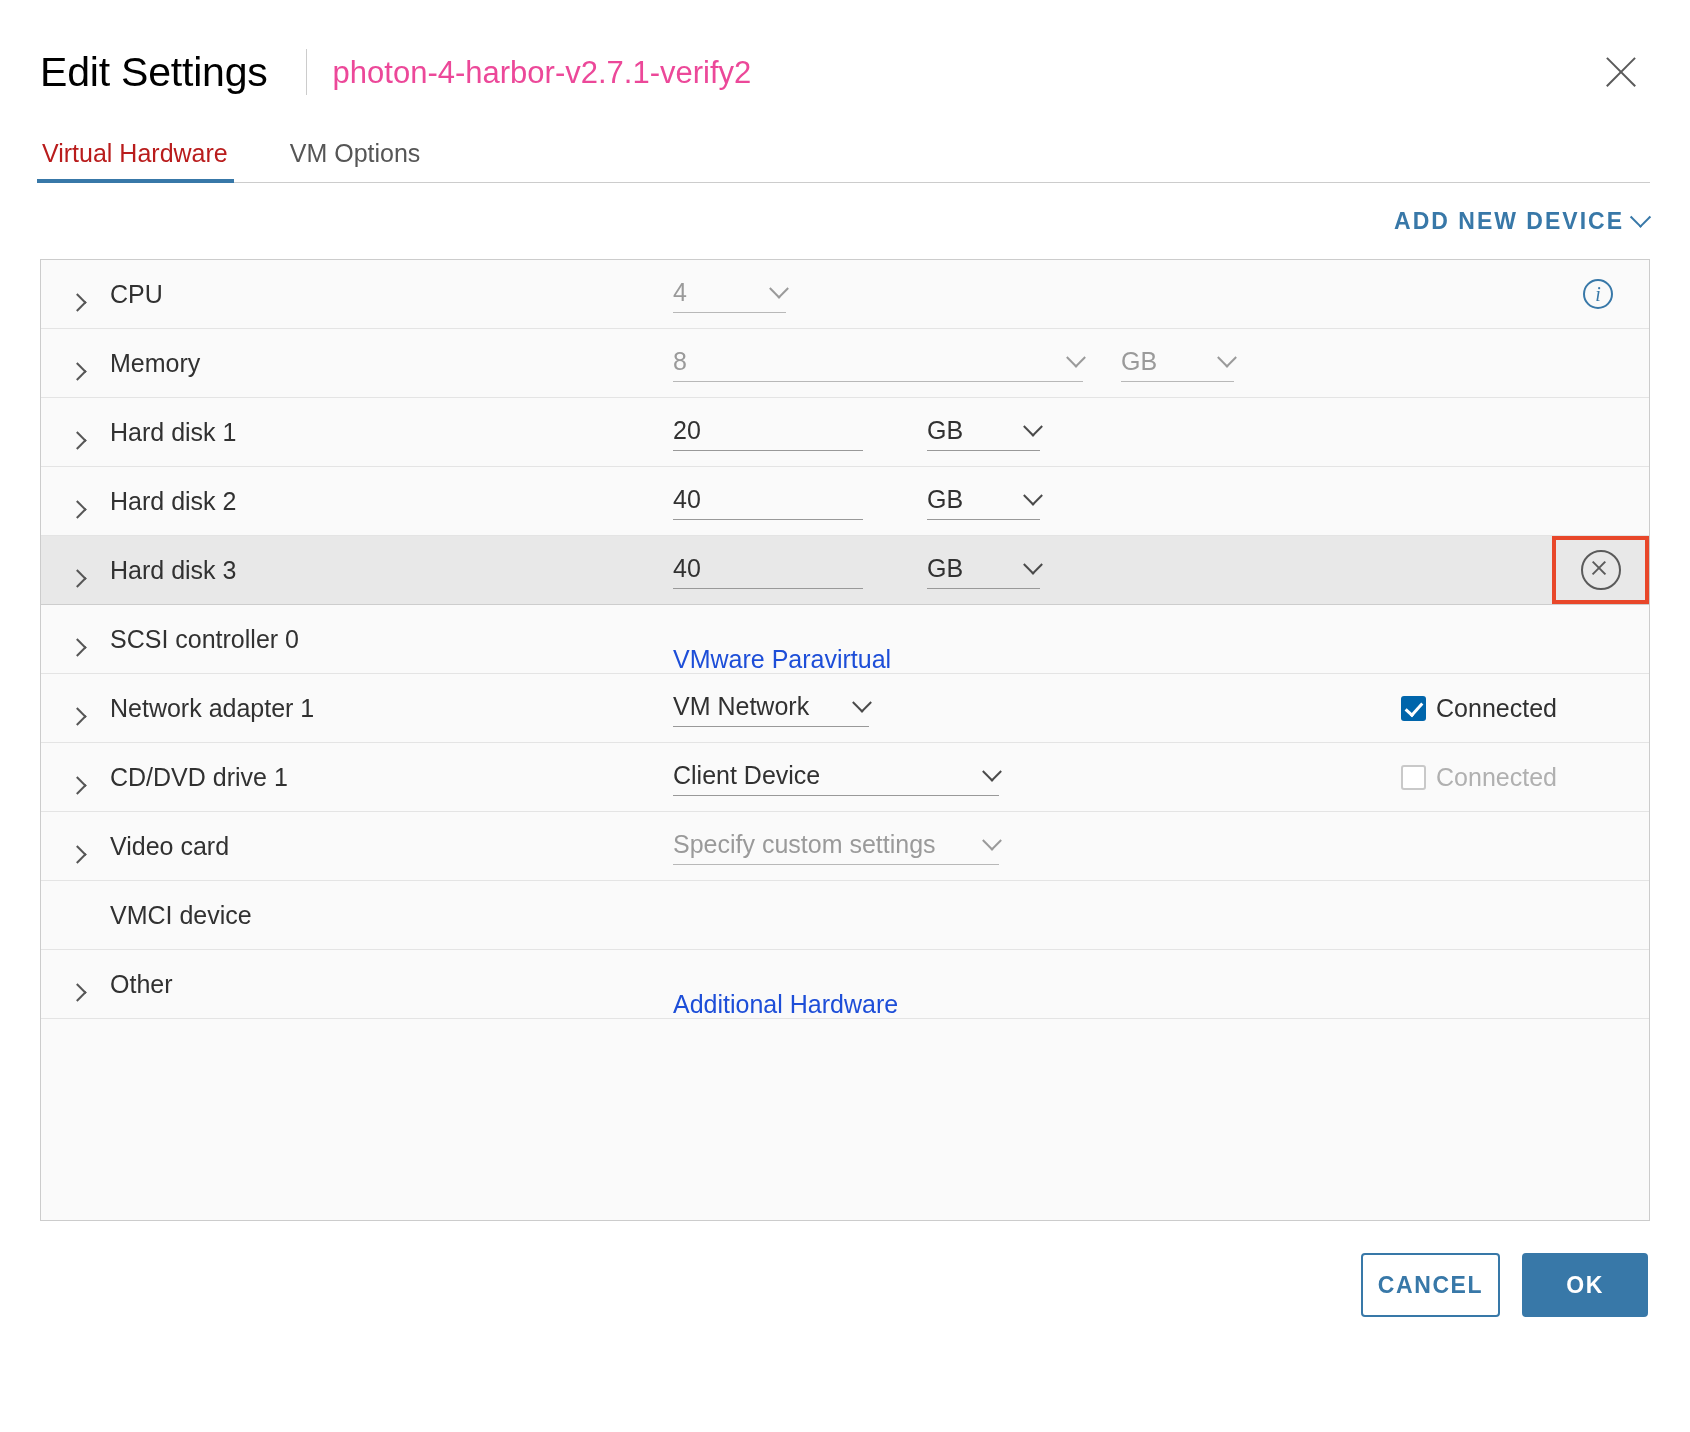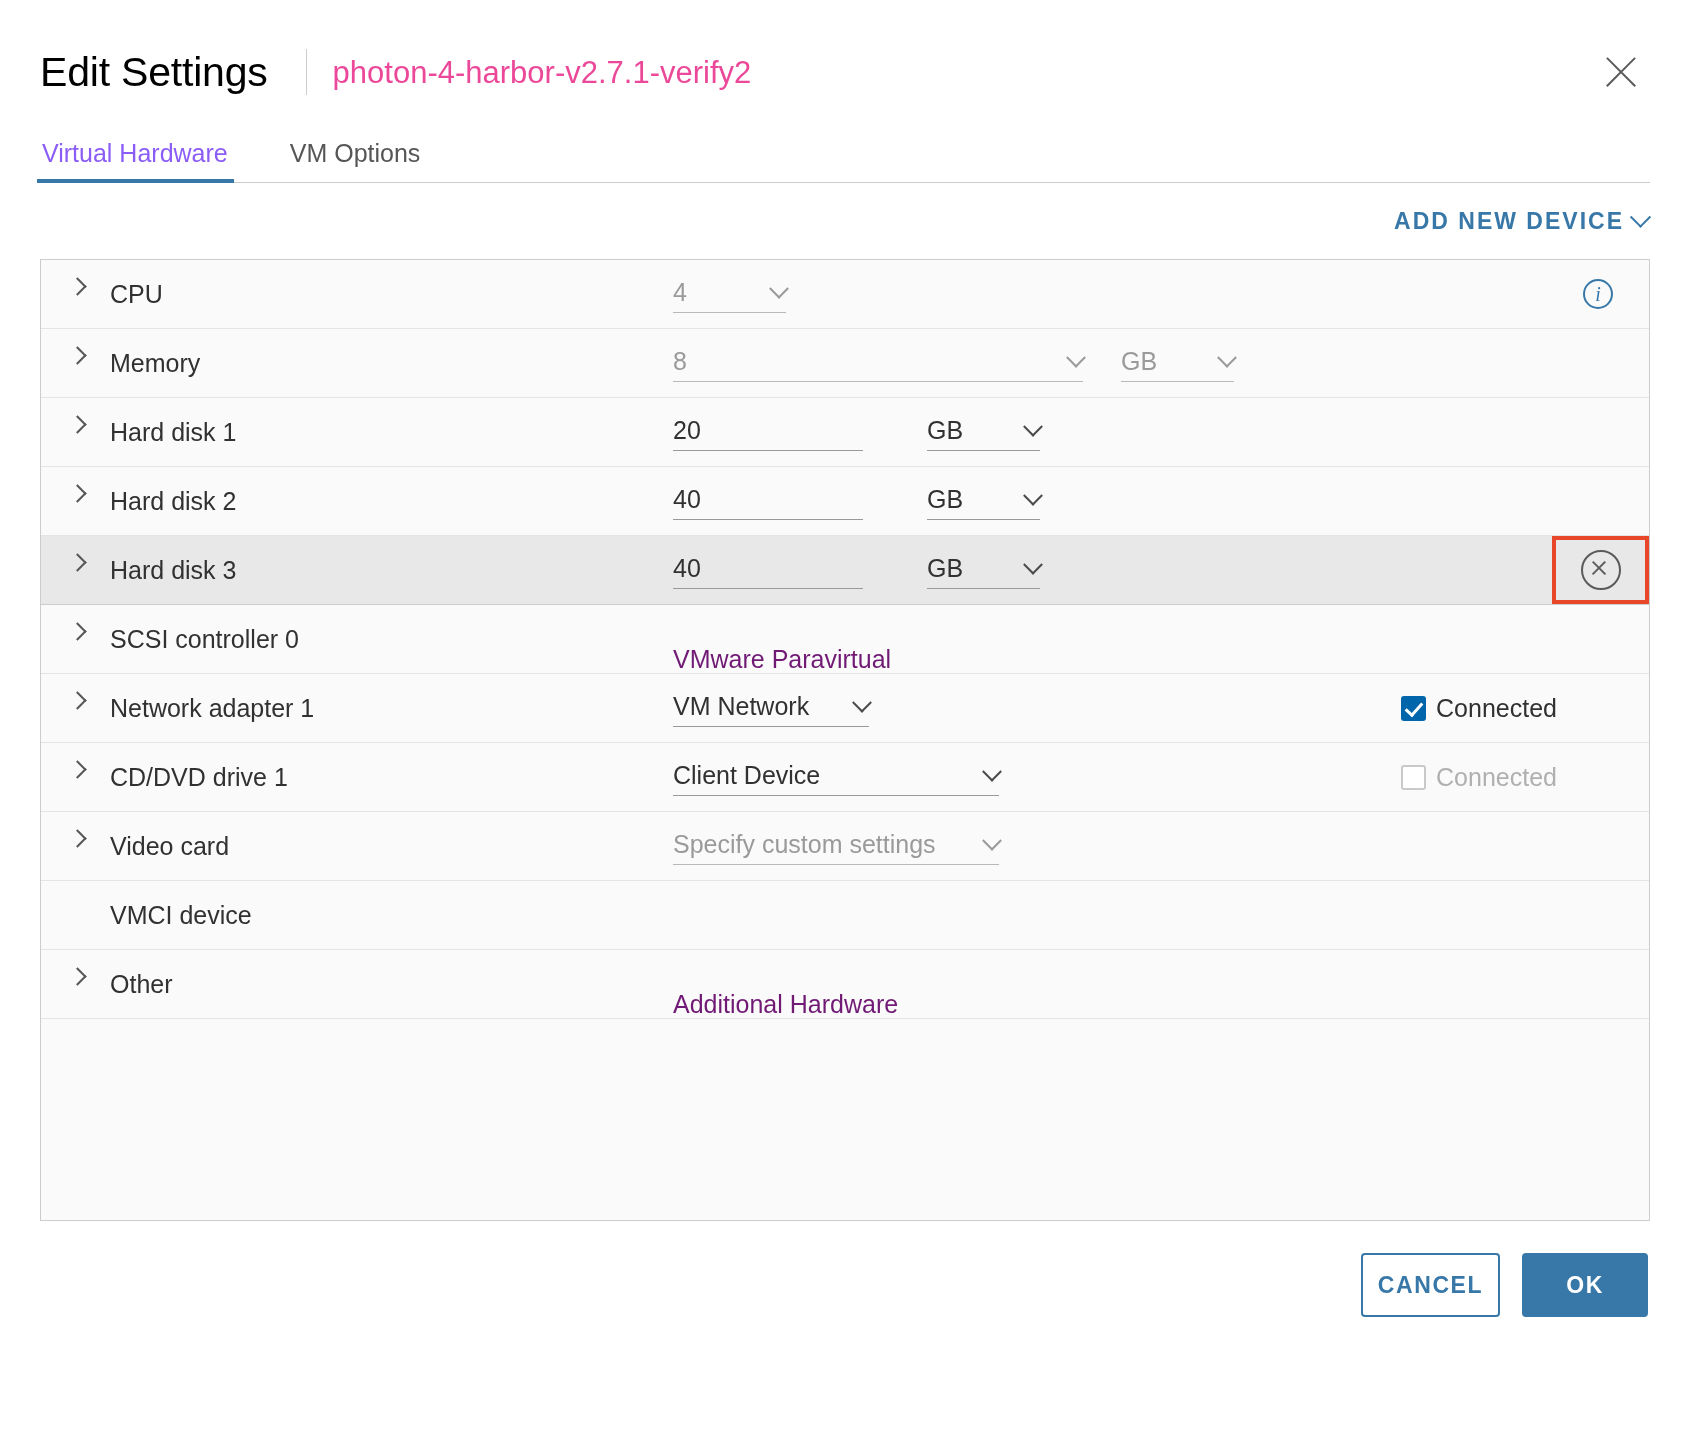--- a/index.html
+++ b/index.html
@@ -84,21 +84,21 @@
   .tab {
     font-size: 25px;
     color: #565656;
     padding: 0 2px 16px 2px;
     margin-right: 58px;
     cursor: pointer;
     position: relative;
     line-height: 1;
   }
   .tab.active {
-    color: #8b5cf6;
+    color: #b91c1c;
   }
   .tab.active::after {
     content: "";
     position: absolute;
     left: -3px;
     right: -4px;
     bottom: -1px;
     height: 4px;
     background: #3878a8;
   }
@@ -147,21 +147,21 @@
     box-sizing: border-box;
   }
   .row.selected {
     background: #e8e8e8;
     border-bottom: 1px solid #cdcdcd;
   }
 
   .label-cell {
     width: 632px;
     display: flex;
-    align-items: flex-start;
+    align-items: flex-end;
     padding-left: 30px;
     box-sizing: border-box;
     font-size: 25px;
     color: #313131;
   }
   .twisty {
     display: inline-block;
     width: 11px;
     height: 11px;
     border-right: 2.2px solid #565656;
@@ -212,21 +212,21 @@
   .w-mem    { width: 410px; }
   .w-memu   { width: 113px; }
   .w-disk   { width: 190px; }
   .w-disku  { width: 113px; }
   .w-net    { width: 196px; }
   .w-cd     { width: 326px; gap: 9px; }
   .w-video  { width: 326px; }
 
   .plain-value {
     font-size: 25px;
-    color: #701a75;
+    color: #1d4ed8;
     margin-top: 41px;
   }
 
   .info-icon {
     position: absolute;
     right: 36px;
     width: 30px;
     height: 30px;
     border: 2px solid #3878a8;
     border-radius: 50%;

